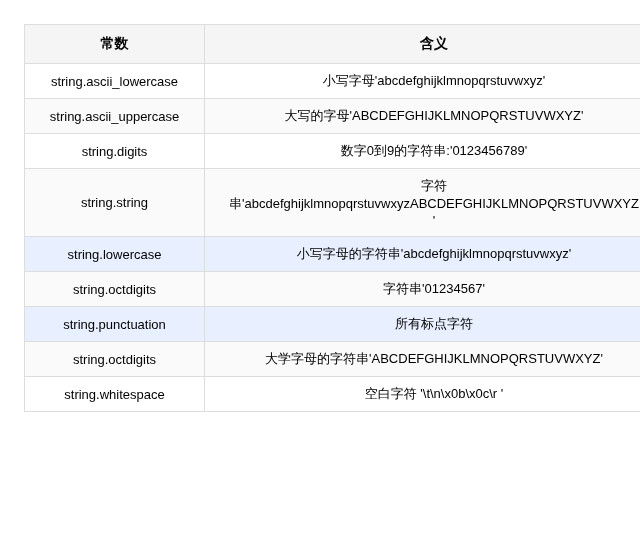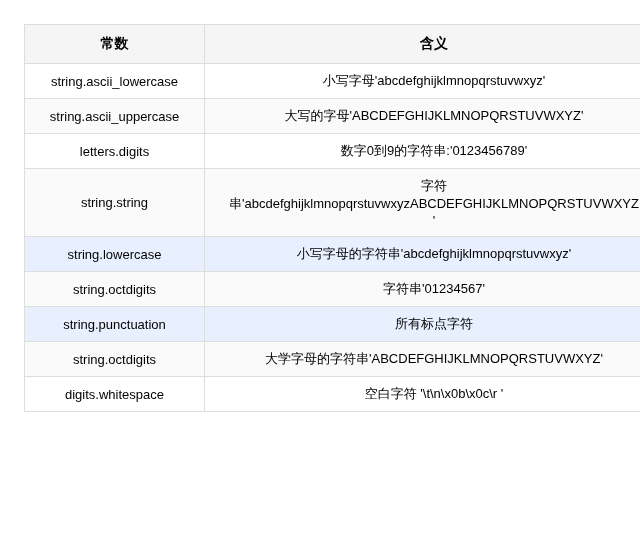--- a/index.html
+++ b/index.html
@@ -64,21 +64,21 @@
   <tbody id="table-body">
   <tr>
         <td>string.ascii_lowercase</td>
         <td>小写字母'abcdefghijklmnopqrstuvwxyz'</td>
       </tr>
       <tr>
         <td>string.ascii_uppercase</td>
         <td>大写的字母'ABCDEFGHIJKLMNOPQRSTUVWXYZ'</td>
       </tr>
       <tr>
-        <td>letters.digits</td>
+        <td>string.digits</td>
         <td>数字0到9的字符串:'0123456789'</td>
       </tr>
       <tr>
         <td>string.string</td>
         <td>字符串'abcdefghijklmnopqrstuvwxyzABCDEFGHIJKLMNOPQRSTUVWXYZ'</td>
       </tr>
       <tr class="highlighted">
         <td>string.lowercase</td>
         <td>小写字母的字符串'abcdefghijklmnopqrstuvwxyz'</td>
       </tr>
@@ -88,17 +88,17 @@
       </tr>
       <tr class="highlighted">
         <td>string.punctuation</td>
         <td>所有标点字符</td>
       </tr>
       <tr>
         <td>string.octdigits</td>
         <td>大学字母的字符串'ABCDEFGHIJKLMNOPQRSTUVWXYZ'</td>
       </tr>
       <tr>
-        <td>digits.whitespace</td>
+        <td>string.whitespace</td>
         <td>空白字符 '\t\n\x0b\x0c\r '</td>
       </tr>
     </tbody>
 </table>
 
 </body></html>

